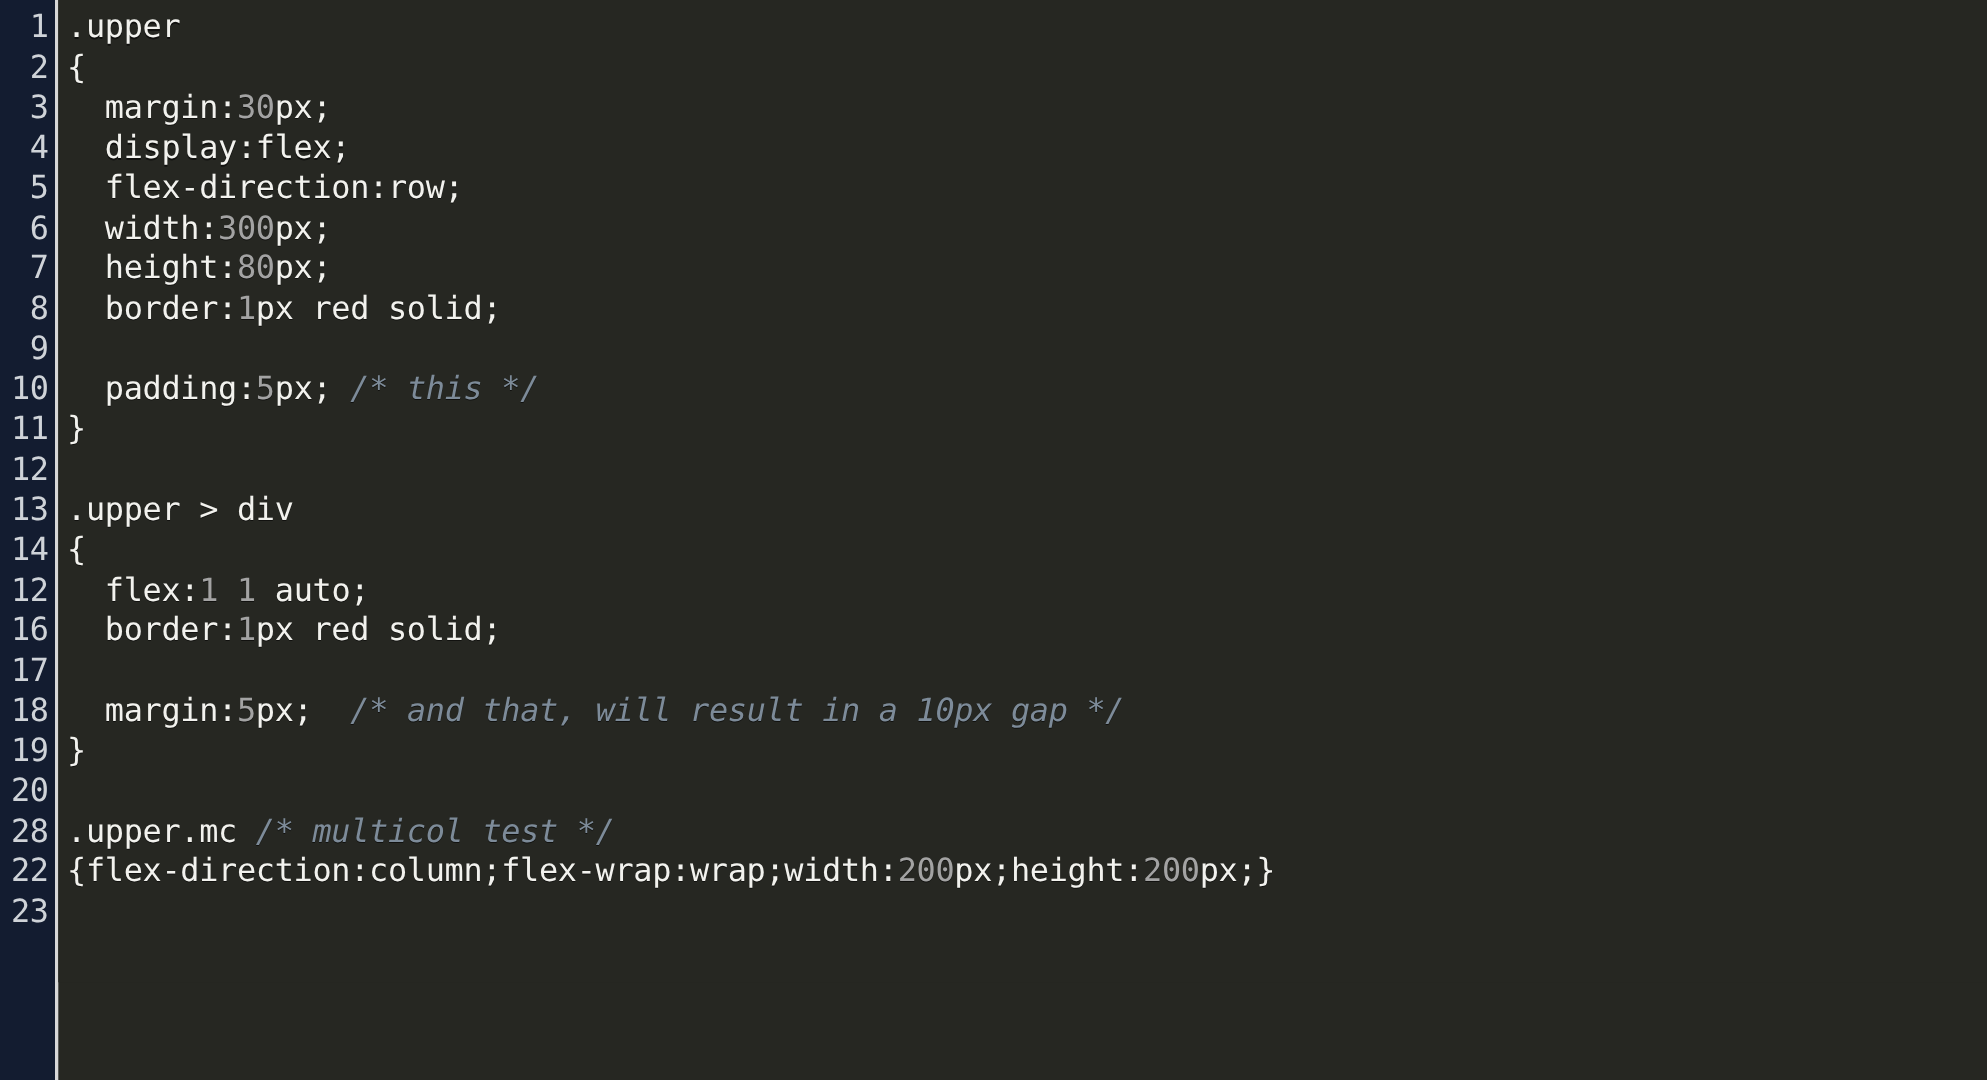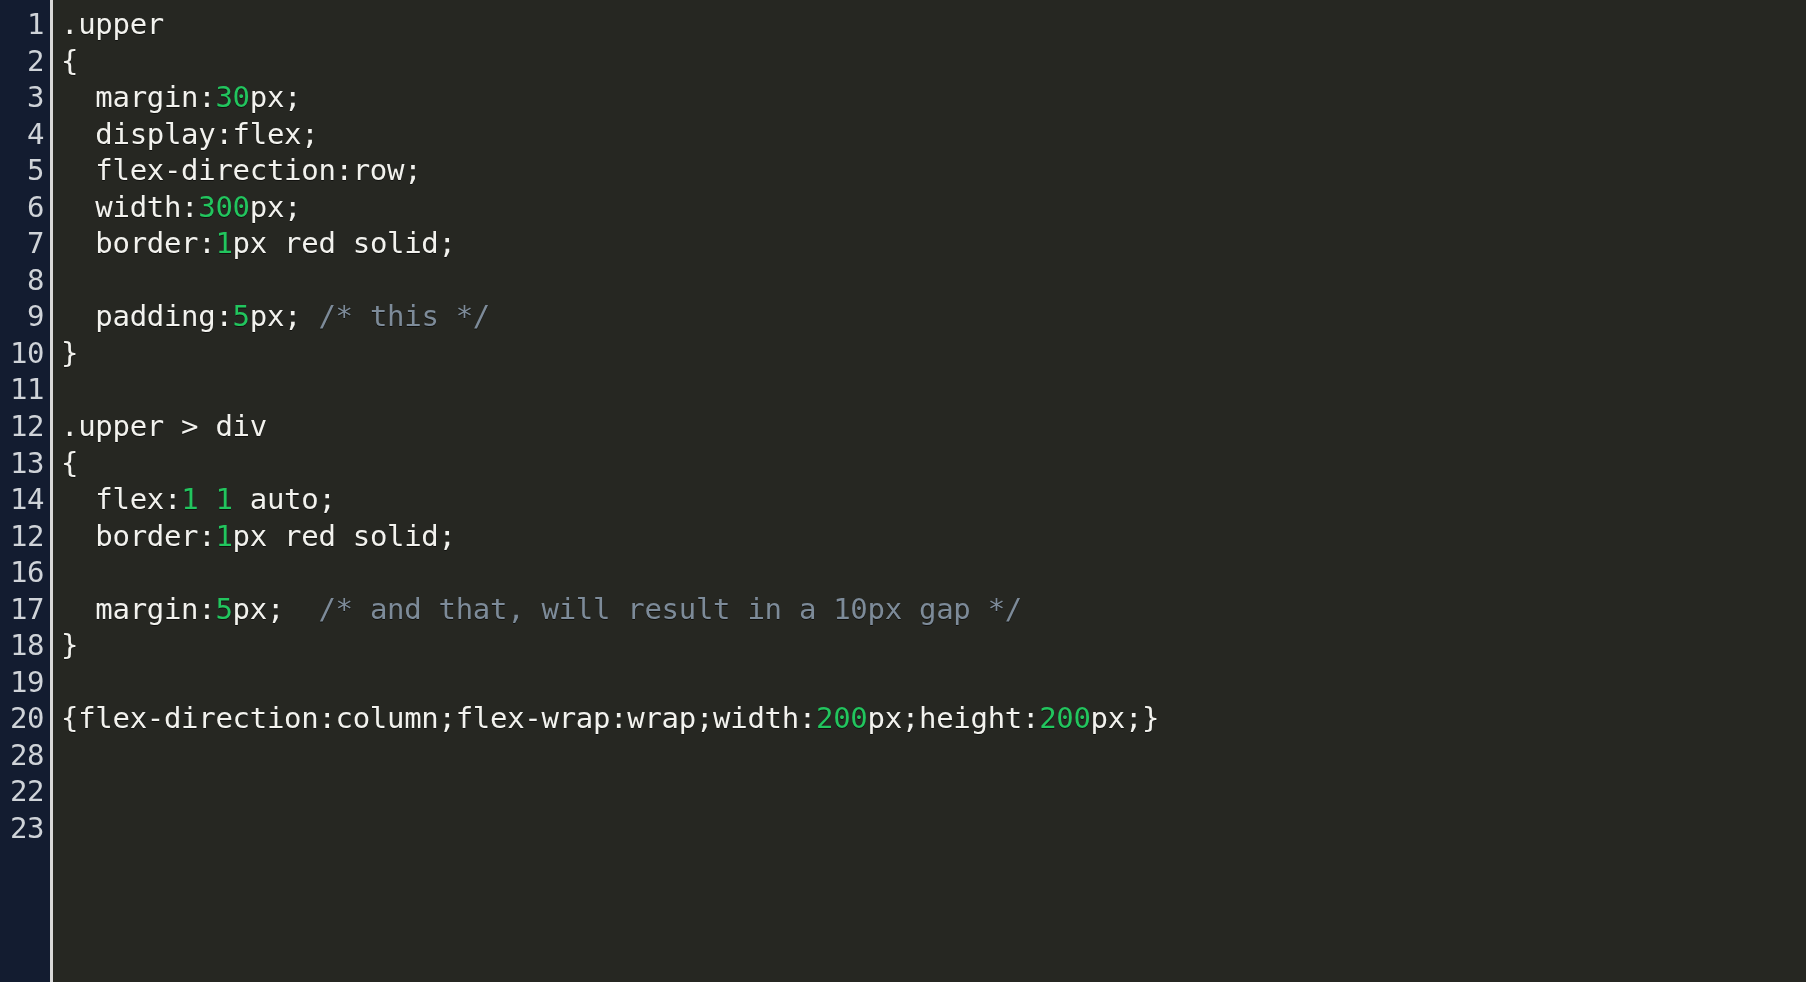--- a/index.html
+++ b/index.html
@@ -66,22 +66,22 @@
     height: 36.55px;
     line-height: 36.55px;
     font-size: 29px;
     white-space: pre;
     color: #f2f2ee;
     font-family: "DejaVu Sans Mono", "Liberation Mono", monospace;
     letter-spacing: -0.3px;
     text-shadow: 0 1px 0 rgba(0,0,0,0.55);
   }
   .tok-plain   { color: #f2f2ee; }
-  .tok-number  { color: #22c55e; }
-  .tok-comment { color: #7d8b99; }
+  .tok-number  { color: #a3a3a3; }
+  .tok-comment { color: #7d8b99; font-style: italic; }
 </style>
 </head>
 <body>
 
 <div id="editor">
 
   <div id="gutter">
       <div class="ln">1</div>
       <div class="ln">2</div>
       <div class="ln">3</div>
@@ -109,29 +109,31 @@
 
   <div id="gutter-rule"></div>
 
   <div id="code">
       <div class="cl"><span class="tok-plain">.upper</span></div>
       <div class="cl"><span class="tok-plain">{</span></div>
       <div class="cl"><span class="tok-plain">  margin:</span><span class="tok-number">30</span><span class="tok-plain">px;</span></div>
       <div class="cl"><span class="tok-plain">  display:flex;</span></div>
       <div class="cl"><span class="tok-plain">  flex-direction:row;</span></div>
       <div class="cl"><span class="tok-plain">  width:</span><span class="tok-number">300</span><span class="tok-plain">px;</span></div>
+      <div class="cl"><span class="tok-plain">  height:</span><span class="tok-number">80</span><span class="tok-plain">px;</span></div>
       <div class="cl"><span class="tok-plain">  border:</span><span class="tok-number">1</span><span class="tok-plain">px red solid;</span></div>
       <div class="cl">&nbsp;</div>
       <div class="cl"><span class="tok-plain">  padding:</span><span class="tok-number">5</span><span class="tok-plain">px; </span><span class="tok-comment">/* this */</span></div>
       <div class="cl"><span class="tok-plain">}</span></div>
       <div class="cl">&nbsp;</div>
       <div class="cl"><span class="tok-plain">.upper &gt; div</span></div>
       <div class="cl"><span class="tok-plain">{</span></div>
       <div class="cl"><span class="tok-plain">  flex:</span><span class="tok-number">1</span><span class="tok-plain"> </span><span class="tok-number">1</span><span class="tok-plain"> auto;</span></div>
       <div class="cl"><span class="tok-plain">  border:</span><span class="tok-number">1</span><span class="tok-plain">px red solid;</span></div>
       <div class="cl">&nbsp;</div>
       <div class="cl"><span class="tok-plain">  margin:</span><span class="tok-number">5</span><span class="tok-plain">px;  </span><span class="tok-comment">/* and that, will result in a 10px gap */</span></div>
       <div class="cl"><span class="tok-plain">}</span></div>
       <div class="cl">&nbsp;</div>
+      <div class="cl"><span class="tok-plain">.upper.mc </span><span class="tok-comment">/* multicol test */</span></div>
       <div class="cl"><span class="tok-plain">{flex-direction:column;flex-wrap:wrap;width:</span><span class="tok-number">200</span><span class="tok-plain">px;height:</span><span class="tok-number">200</span><span class="tok-plain">px;}</span></div>
     </div>
 
 </div>
 
 </body></html>

